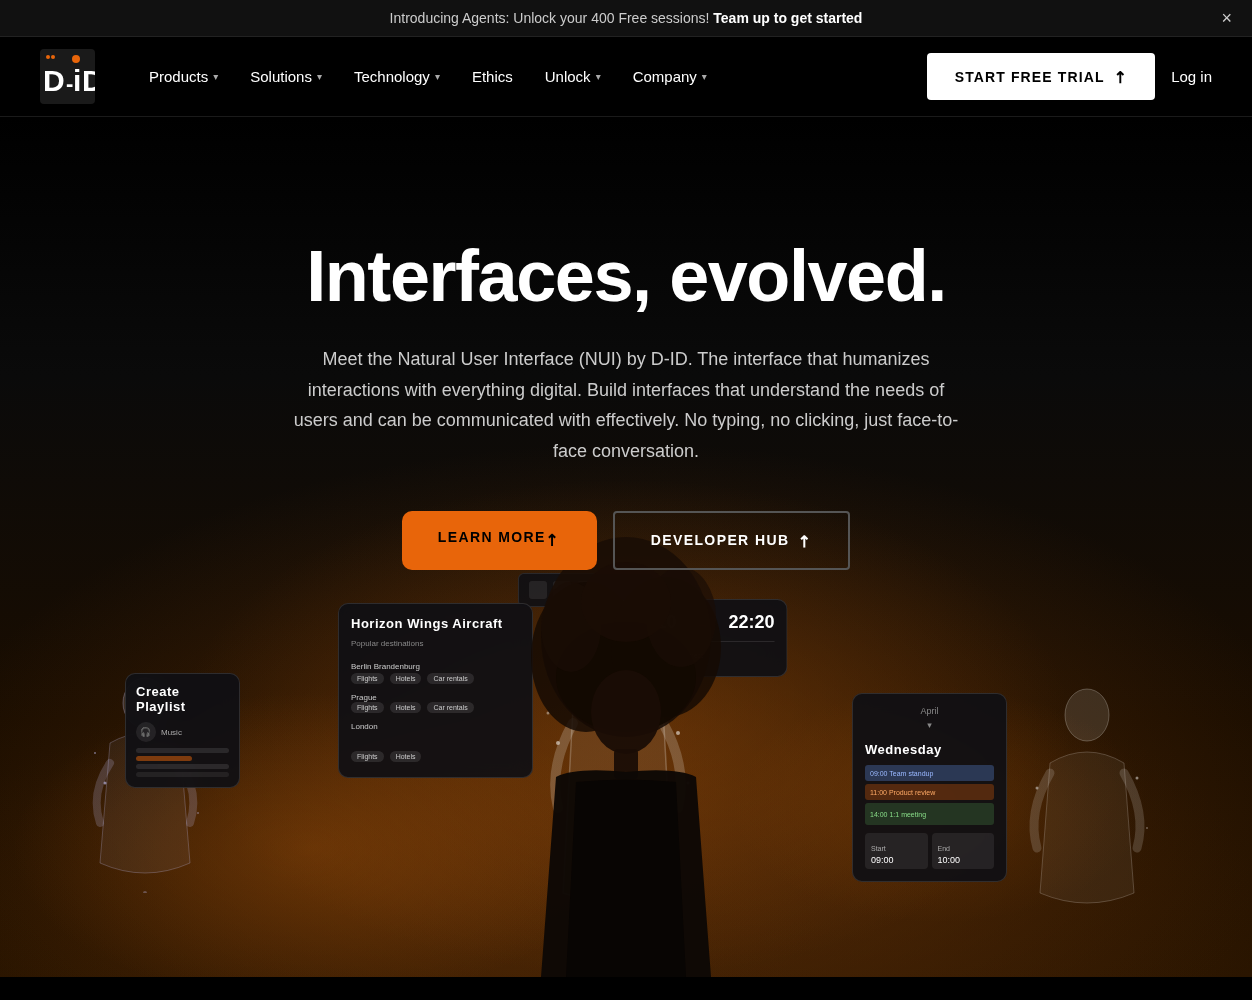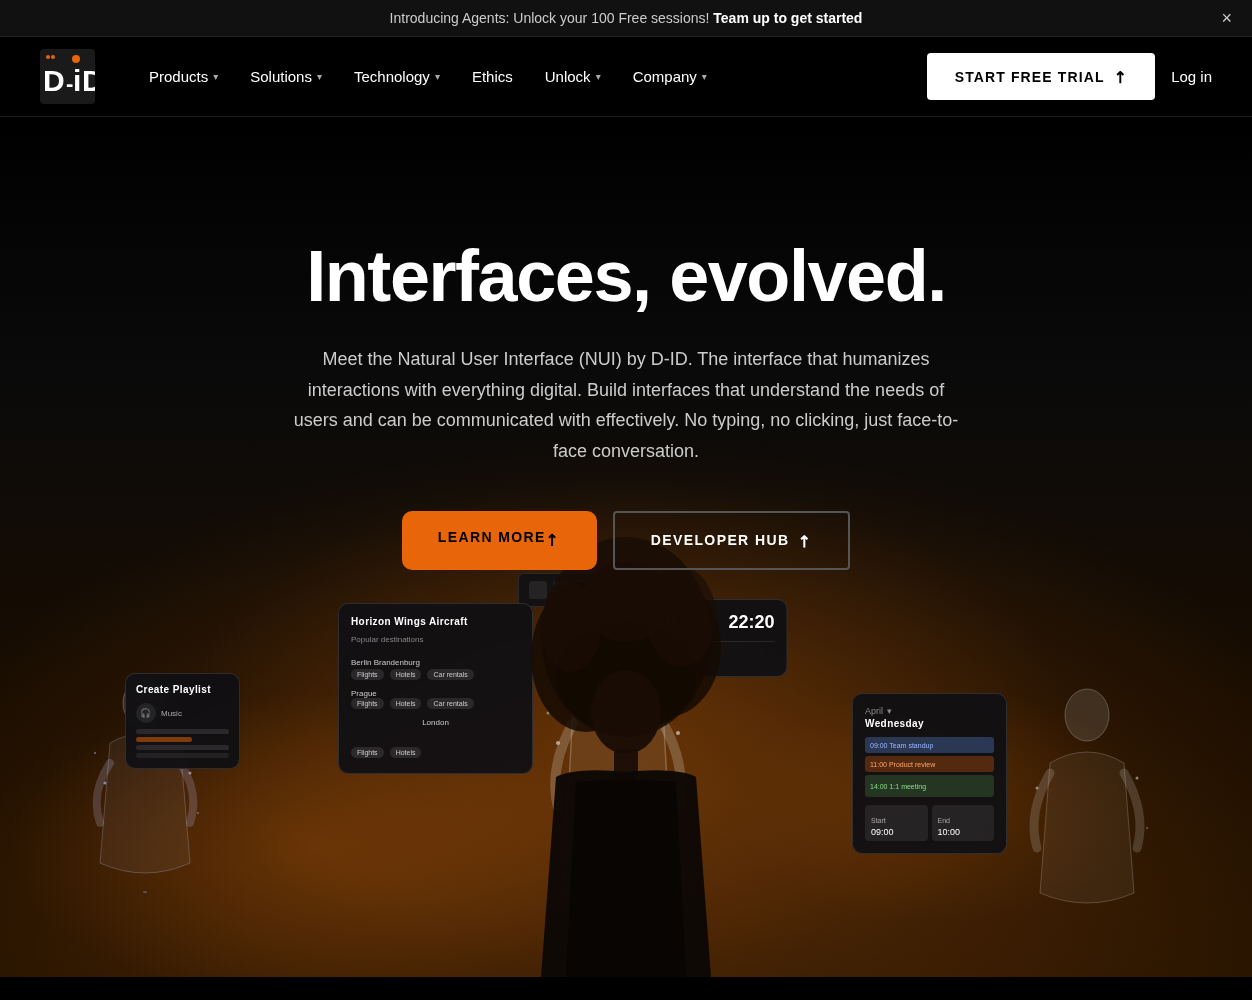--- a/index.html
+++ b/index.html
@@ -247,21 +247,21 @@
     
     .ui-card {
       position: absolute;
       background: rgba(15, 15, 20, 0.92);
       border: 1px solid rgba(255,255,255,0.12);
       border-radius: 10px;
       backdrop-filter: blur(10px);
     }
 
     .card-title {
-      font-size: 10px;
+      font-size: 13px;
       font-weight: 600;
       color: #fff;
       margin-bottom: 8px;
       letter-spacing: 0.04em;
     }
 
     .card-text {
       font-size: 8px;
       color: #aaa;
     }
@@ -286,21 +286,21 @@
       background:
         
         radial-gradient(ellipse 40% 30% at 25% 85%, rgba(180, 90, 10, 0.3) 0%, transparent 60%),
         radial-gradient(ellipse 30% 25% at 75% 80%, rgba(150, 75, 5, 0.25) 0%, transparent 55%);
     }
   </style>
 </head>
 <body>
 
 <div class="announcement-bar">
-  <span>Introducing Agents: Unlock your 100 Free sessions!</span>
+  <span>Introducing Agents: Unlock your 400 Free sessions!</span>
   <a href="#">Team up to get started</a>
   <button class="announcement-close">×</button>
 </div>
 
 <nav class="navbar">
   <a href="#" class="logo">
     <svg class="logo-svg" viewBox="0 0 55 55" fill="none" xmlns="http://www.w3.org/2000/svg">
 
       <rect width="55" height="55" rx="4" fill="#1a1a1a"></rect>
 
@@ -441,21 +441,21 @@
         </div>
         <div style="margin-bottom:6px;">
           <div style="font-size:8px;color:#ccc;margin-bottom:0;">Prague</div>
           <div style="display:flex;gap:3px;flex-wrap:wrap;">
             <span class="card-pill">Flights</span>
             <span class="card-pill">Hotels</span>
             <span class="card-pill">Car rentals</span>
           </div>
         </div>
         <div>
-          <div style="font-size:8px;color:#ccc;margin-bottom:20px;text-align:center;">London</div>
+          <div style="font-size:8px;color:#ccc;margin-bottom:20px;">London</div>
           <div style="display:flex;gap:3px;flex-wrap:wrap;">
             <span class="card-pill">Flights</span>
             <span class="card-pill">Hotels</span>
           </div>
         </div>
       </div>
     </div>
 
     <div class="ui-card" style="position:absolute;left:50%;transform:translateX(-5%);bottom:300px;width:170px;padding:12px;z-index:9;">
       <div style="display:flex;align-items:center;justify-content:space-between;margin-bottom:8px;">
@@ -476,21 +476,21 @@
         <path d="M28 90 Q65 68 102 90 L112 220 Q65 240 18 220 Z" fill="rgba(190,185,175,0.08)" stroke="rgba(210,205,200,0.25)" stroke-width="1"></path>
         <circle cx="15" cy="115" r="1.5" fill="rgba(210,205,200,0.6)"></circle>
         <circle cx="115" cy="105" r="1.5" fill="rgba(210,205,200,0.6)"></circle>
         <circle cx="125" cy="155" r="1" fill="rgba(210,205,200,0.4)"></circle>
         <path d="M28 100 Q5 140 15 175" stroke="rgba(210,205,200,0.2)" stroke-width="9" stroke-linecap="round"></path>
         <path d="M102 100 Q125 140 115 175" stroke="rgba(210,205,200,0.2)" stroke-width="9" stroke-linecap="round"></path>
       </svg>
 
       
       <div class="ui-card" style="position:absolute;top:20px;left:-170px;width:155px;padding:12px;">
-        <div style="display:flex;align-items:center;gap:4px;margin-bottom:2px;">
+        <div style="display:flex;align-items:center;gap:4px;margin-bottom:12px;flex-direction:column;">
           <span style="font-size:9px;color:#888;">April</span>
           <span style="font-size:9px;color:#888;">▾</span>
         </div>
         <div class="card-title">Wednesday</div>
         <div style="margin-top:8px;">
           <div style="height:16px;background:rgba(100,149,237,0.3);border-radius:3px;margin-bottom:3px;padding:0 5px;display:flex;align-items:center;">
             <span style="font-size:7px;color:#9ab8ff;">09:00 Team standup</span>
           </div>
           <div style="height:16px;background:rgba(232,101,10,0.3);border-radius:3px;margin-bottom:3px;padding:0 5px;display:flex;align-items:center;">
             <span style="font-size:7px;color:#ffaa66;">11:00 Product review</span>

